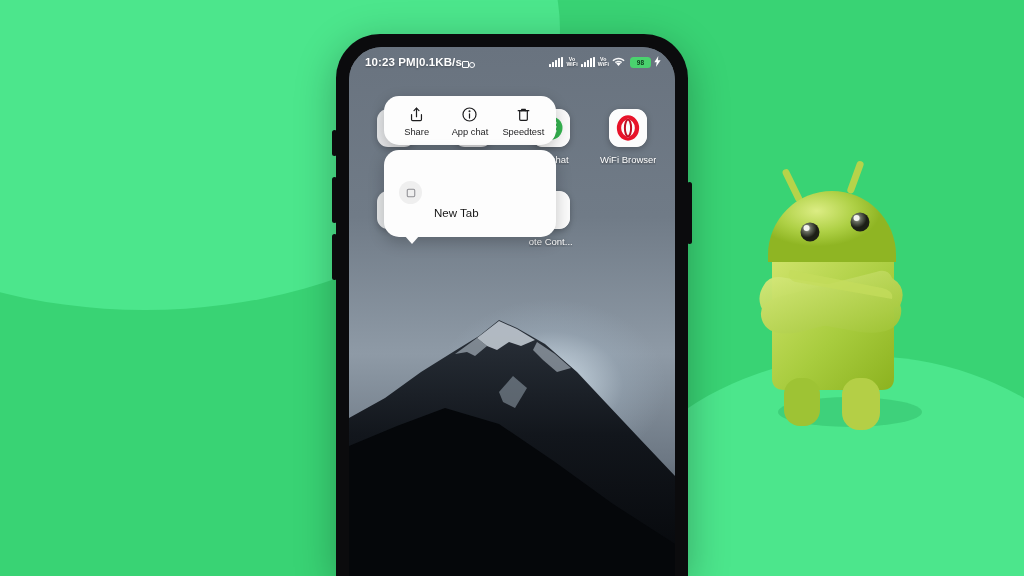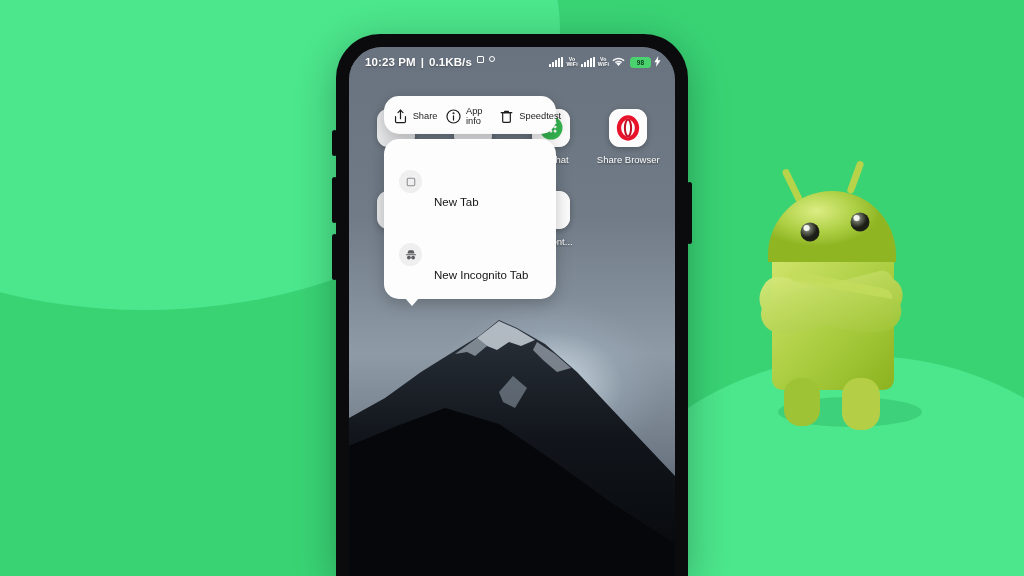--- a/index.html
+++ b/index.html
@@ -54,21 +54,21 @@
 
   
   #status-bar {
     position:absolute; left:0; right:0; top:0; height:30px;
     display:flex; align-items:center; justify-content:space-between;
     padding:0 14px 0 16px;
     color:#fff; font-size:11.5px; font-weight:bold;
     letter-spacing:.1px;
     text-shadow:0 1px 2px rgba(0,0,0,.35);
   }
-  #status-left { display:flex; align-items:flex-start; gap:5px; }
+  #status-left { display:flex; align-items:flex-end; }
   #status-right { display:flex; align-items:center; gap:3px; }
   .sq-icon { width:7px; height:7px; border:1.6px solid #fff; border-radius:1px; display:inline-block; }
   .sq-icon.rounded { border-radius:50%; border-width:1.5px; width:6px; height:6px; }
   .bars { display:flex; align-items:flex-end; gap:1px; height:10px; }
   .bars i { width:2px; background:#fff; display:block; border-radius:.5px; }
   .bars i:nth-child(1){height:3px} .bars i:nth-child(2){height:5px}
   .bars i:nth-child(3){height:7px} .bars i:nth-child(4){height:9px}
   .bars i:nth-child(5){height:10px}
   .vowifi { font-size:5.2px; line-height:5.4px; font-weight:bold; text-align:center; }
   #battery {
@@ -99,21 +99,21 @@
   }
 
   
   #shortcut-stack { position:absolute; left:35px; top:49px; width:172px; z-index:20; }
   #quick-actions {
     background:#fdfdfd; border-radius:15px;
     display:flex; justify-content:space-around;
     padding:10px 6px 8px;
     box-shadow:0 4px 14px rgba(0,0,0,.22);
   }
-  .qa { display:flex; align-items:center; gap:4px; width:50px; }
+  .qa { display:flex; flex-direction:column; align-items:center; gap:4px; width:50px; }
   .qa-icon { width:17px; height:17px; }
   .qa-label { font-size:9.3px; color:#1d1d1f; }
 
   #shortcut-menu {
     margin-top:5px;
     background:#fdfdfd; border-radius:15px;
     padding:6px 0 8px;
     box-shadow:0 5px 16px rgba(0,0,0,.22);
     position:relative;
   }
@@ -296,21 +296,21 @@
       </div>
       <div class="app">
         <div class="app-icon">
           <svg width="38" height="38" viewBox="0 0 38 38">
             <rect width="38" height="38" rx="11" fill="#fcfcfc"></rect>
             <ellipse cx="19" cy="19" rx="9" ry="10.5" fill="none" stroke="#e8132a" stroke-width="4.3"></ellipse>
             <ellipse cx="19" cy="19" rx="4.2" ry="9.6" fill="#fcfcfc"></ellipse>
             <ellipse cx="19" cy="19" rx="3.1" ry="8.4" fill="none" stroke="#c20d22" stroke-width="2"></ellipse>
           </svg>
         </div>
-        <div class="app-label">Share Browser</div>
+        <div class="app-label">WiFi Browser</div>
       </div>
 
       <div class="app dim">
         <div class="app-icon"></div>
         <div class="app-label"></div>
       </div>
       <div class="app dim">
         <div class="app-icon"></div>
         <div class="app-label"></div>
       </div>
@@ -349,21 +349,21 @@
           <span class="qa-label">Share</span>
         </div>
         <div class="qa">
           <span class="qa-icon">
             <svg viewBox="0 0 24 24" width="17" height="17" fill="none" stroke="#1d1d1f" stroke-width="1.7" stroke-linecap="round">
               <circle cx="12" cy="12" r="9.2"></circle>
                 <path d="M12 11v6"></path>
                 <circle cx="12" cy="7.4" r=".6" fill="#1d1d1f"></circle>
             </svg>
           </span>
-          <span class="qa-label">App info</span>
+          <span class="qa-label">App chat</span>
         </div>
         <div class="qa">
           <span class="qa-icon">
             <svg viewBox="0 0 24 24" width="17" height="17" fill="none" stroke="#1d1d1f" stroke-width="1.7" stroke-linecap="round" stroke-linejoin="round">
               <path d="M4.5 6.6h15"></path>
                 <path d="M9.4 6.6V4.8h5.2v1.8"></path>
                 <path d="M6.6 6.6h10.8v12.1a1.5 1.5 0 0 1-1.5 1.5H8.1a1.5 1.5 0 0 1-1.5-1.5Z"></path>
             </svg>
           </span>
           <span class="qa-label">Speedtest</span>
@@ -372,30 +372,18 @@
 
       <div id="shortcut-menu">
         <div class="sc-row">
           <span class="sc-bubble">
             <svg viewBox="0 0 24 24" width="12" height="12" fill="none" stroke="#8e8e93" stroke-width="2.1">
               <rect x="4.5" y="4.5" width="15" height="15" rx="2.6"></rect>
             </svg>
           </span>
           <span class="sc-label">New Tab</span>
         </div>
-        <div class="sc-row">
-          <span class="sc-bubble">
-            <svg viewBox="0 0 24 24" width="14" height="14" fill="#5c5c61">
-              <path d="M6 9.6 7.3 5.2A2 2 0 0 1 9.2 3.8h5.6a2 2 0 0 1 1.9 1.4L18 9.6Z"></path>
-              <rect x="3.2" y="10.6" width="17.6" height="1.9" rx=".9"></rect>
-              <circle cx="8.3" cy="16.3" r="3.2"></circle>
-                <circle cx="15.7" cy="16.3" r="3.2"></circle>
-              <rect x="10.8" y="15.2" width="2.4" height="1.5" rx=".6"></rect>
-            </svg>
-          </span>
-          <span class="sc-label">New Incognito Tab</span>
-        </div>
         <div id="menu-pointer"></div>
       </div>
     </div>
 
   </div>
 </div>
 
 </body></html>

